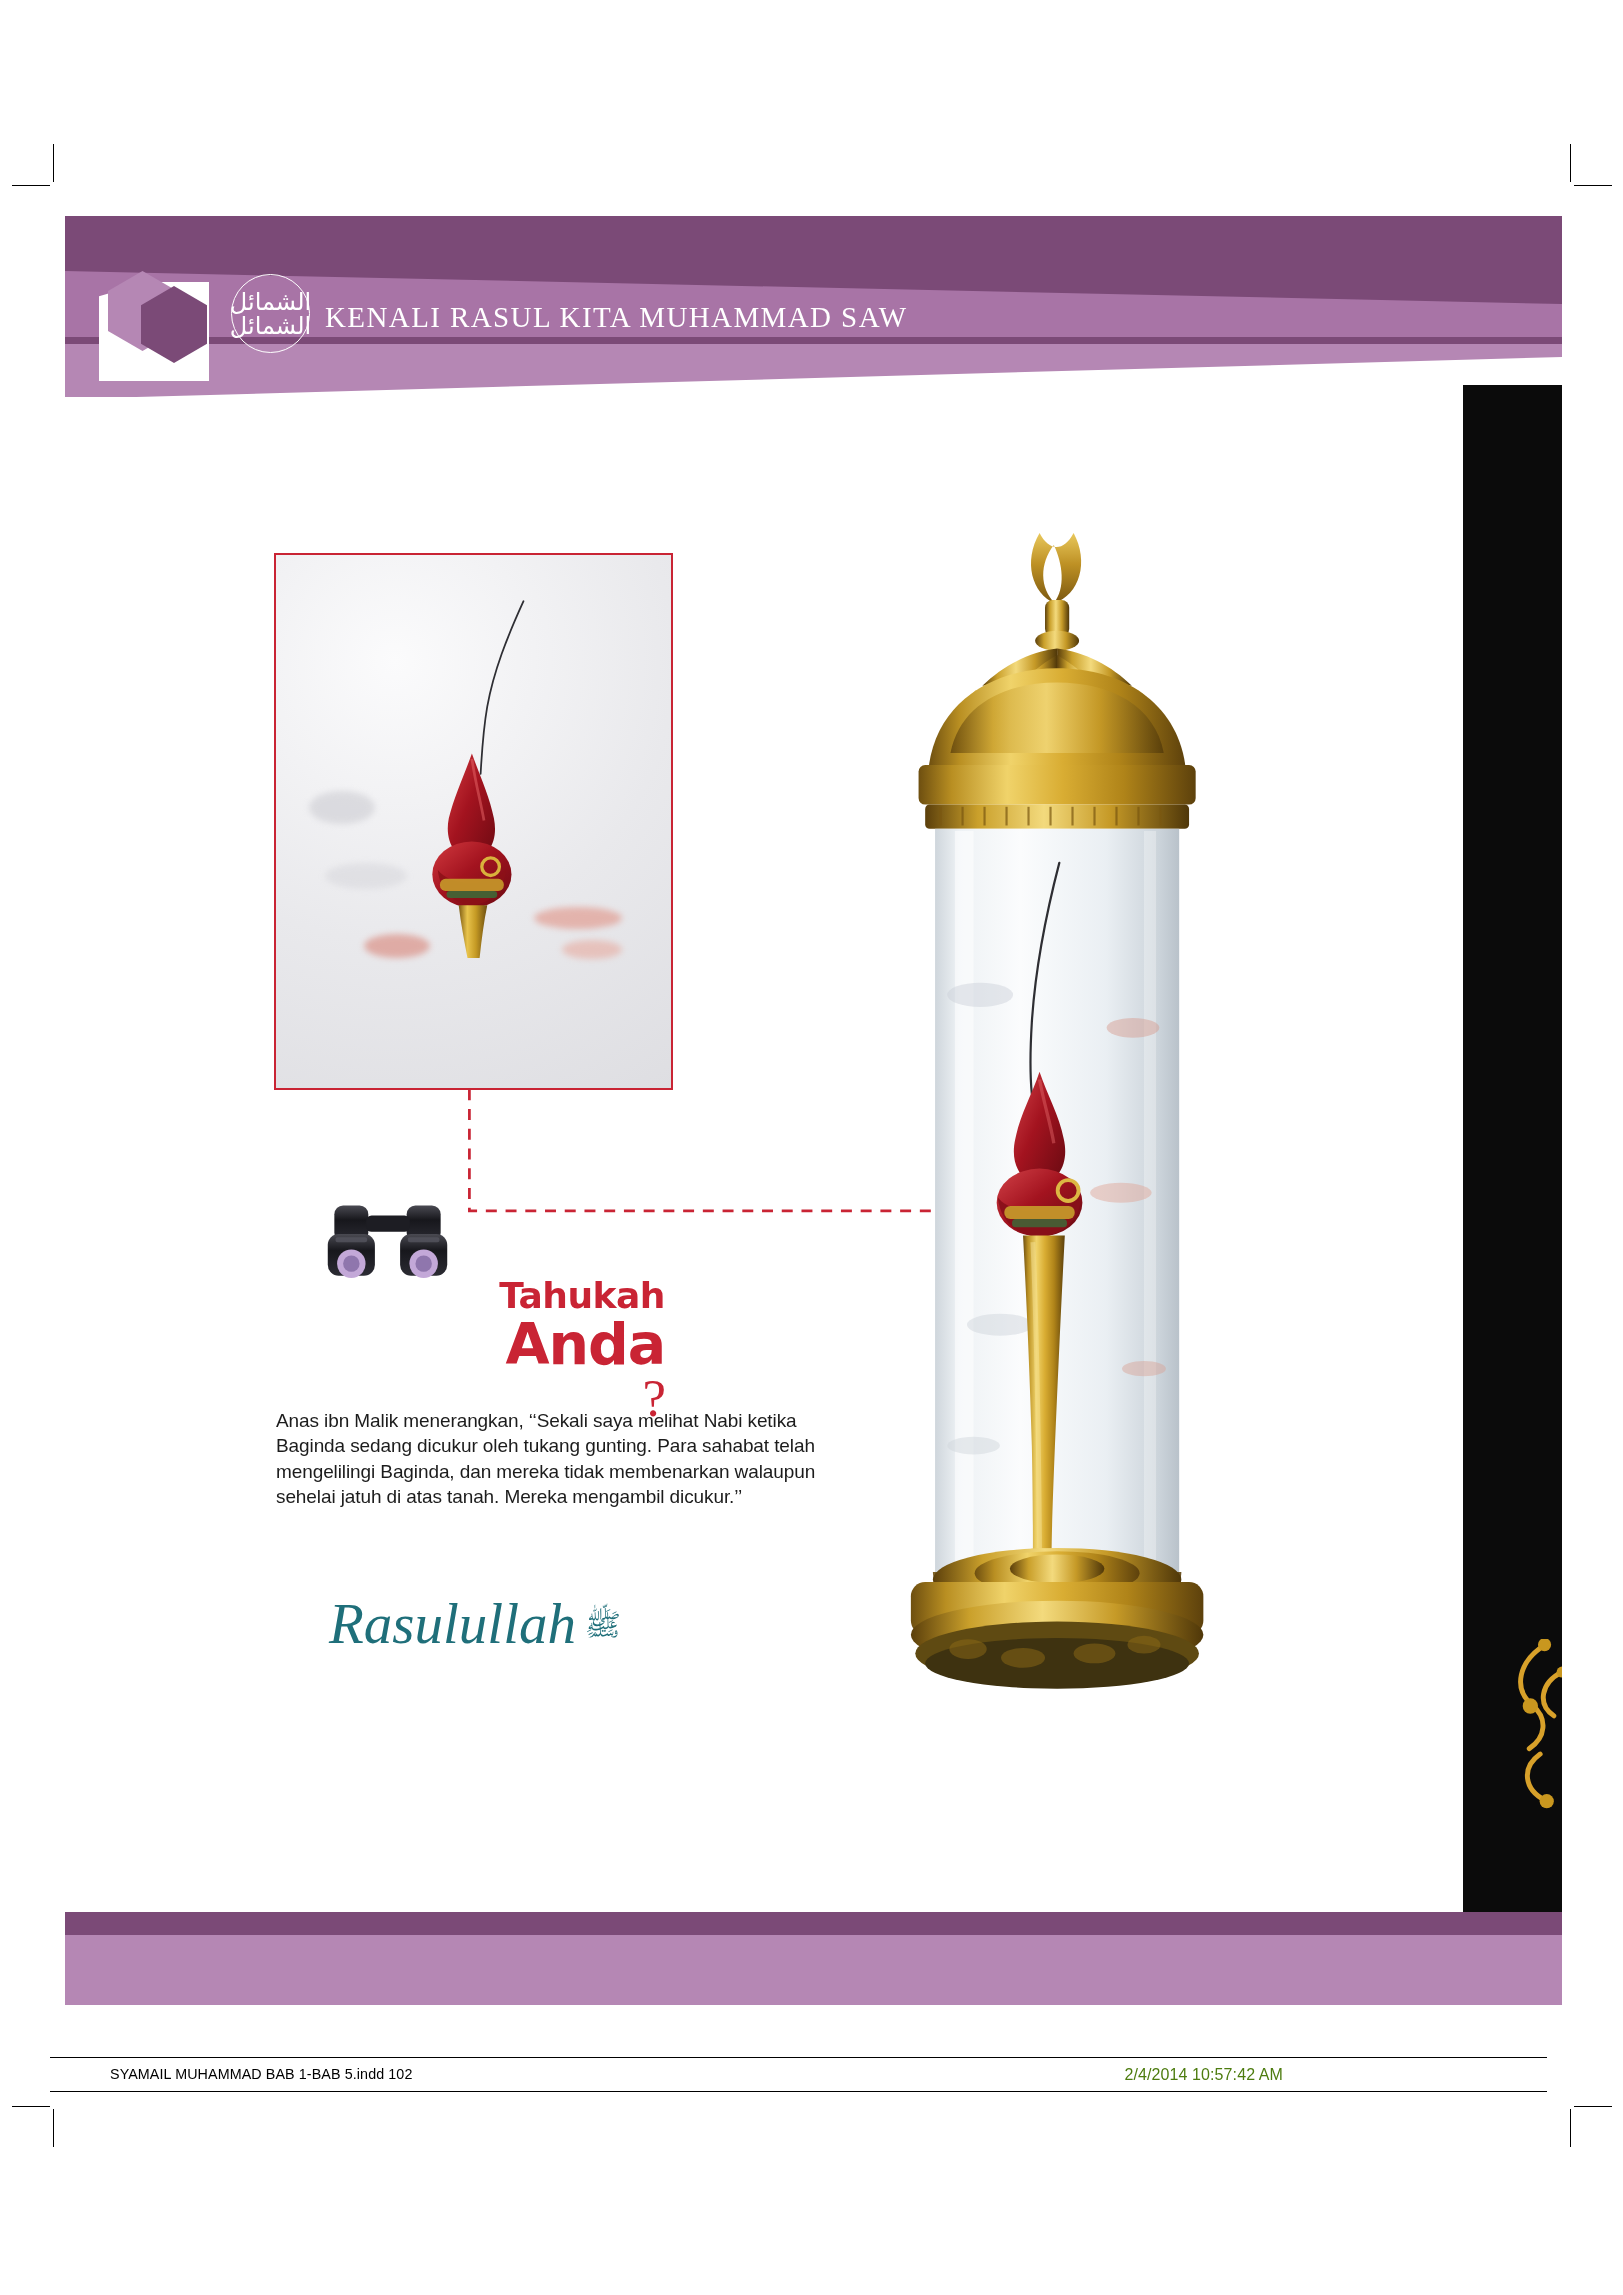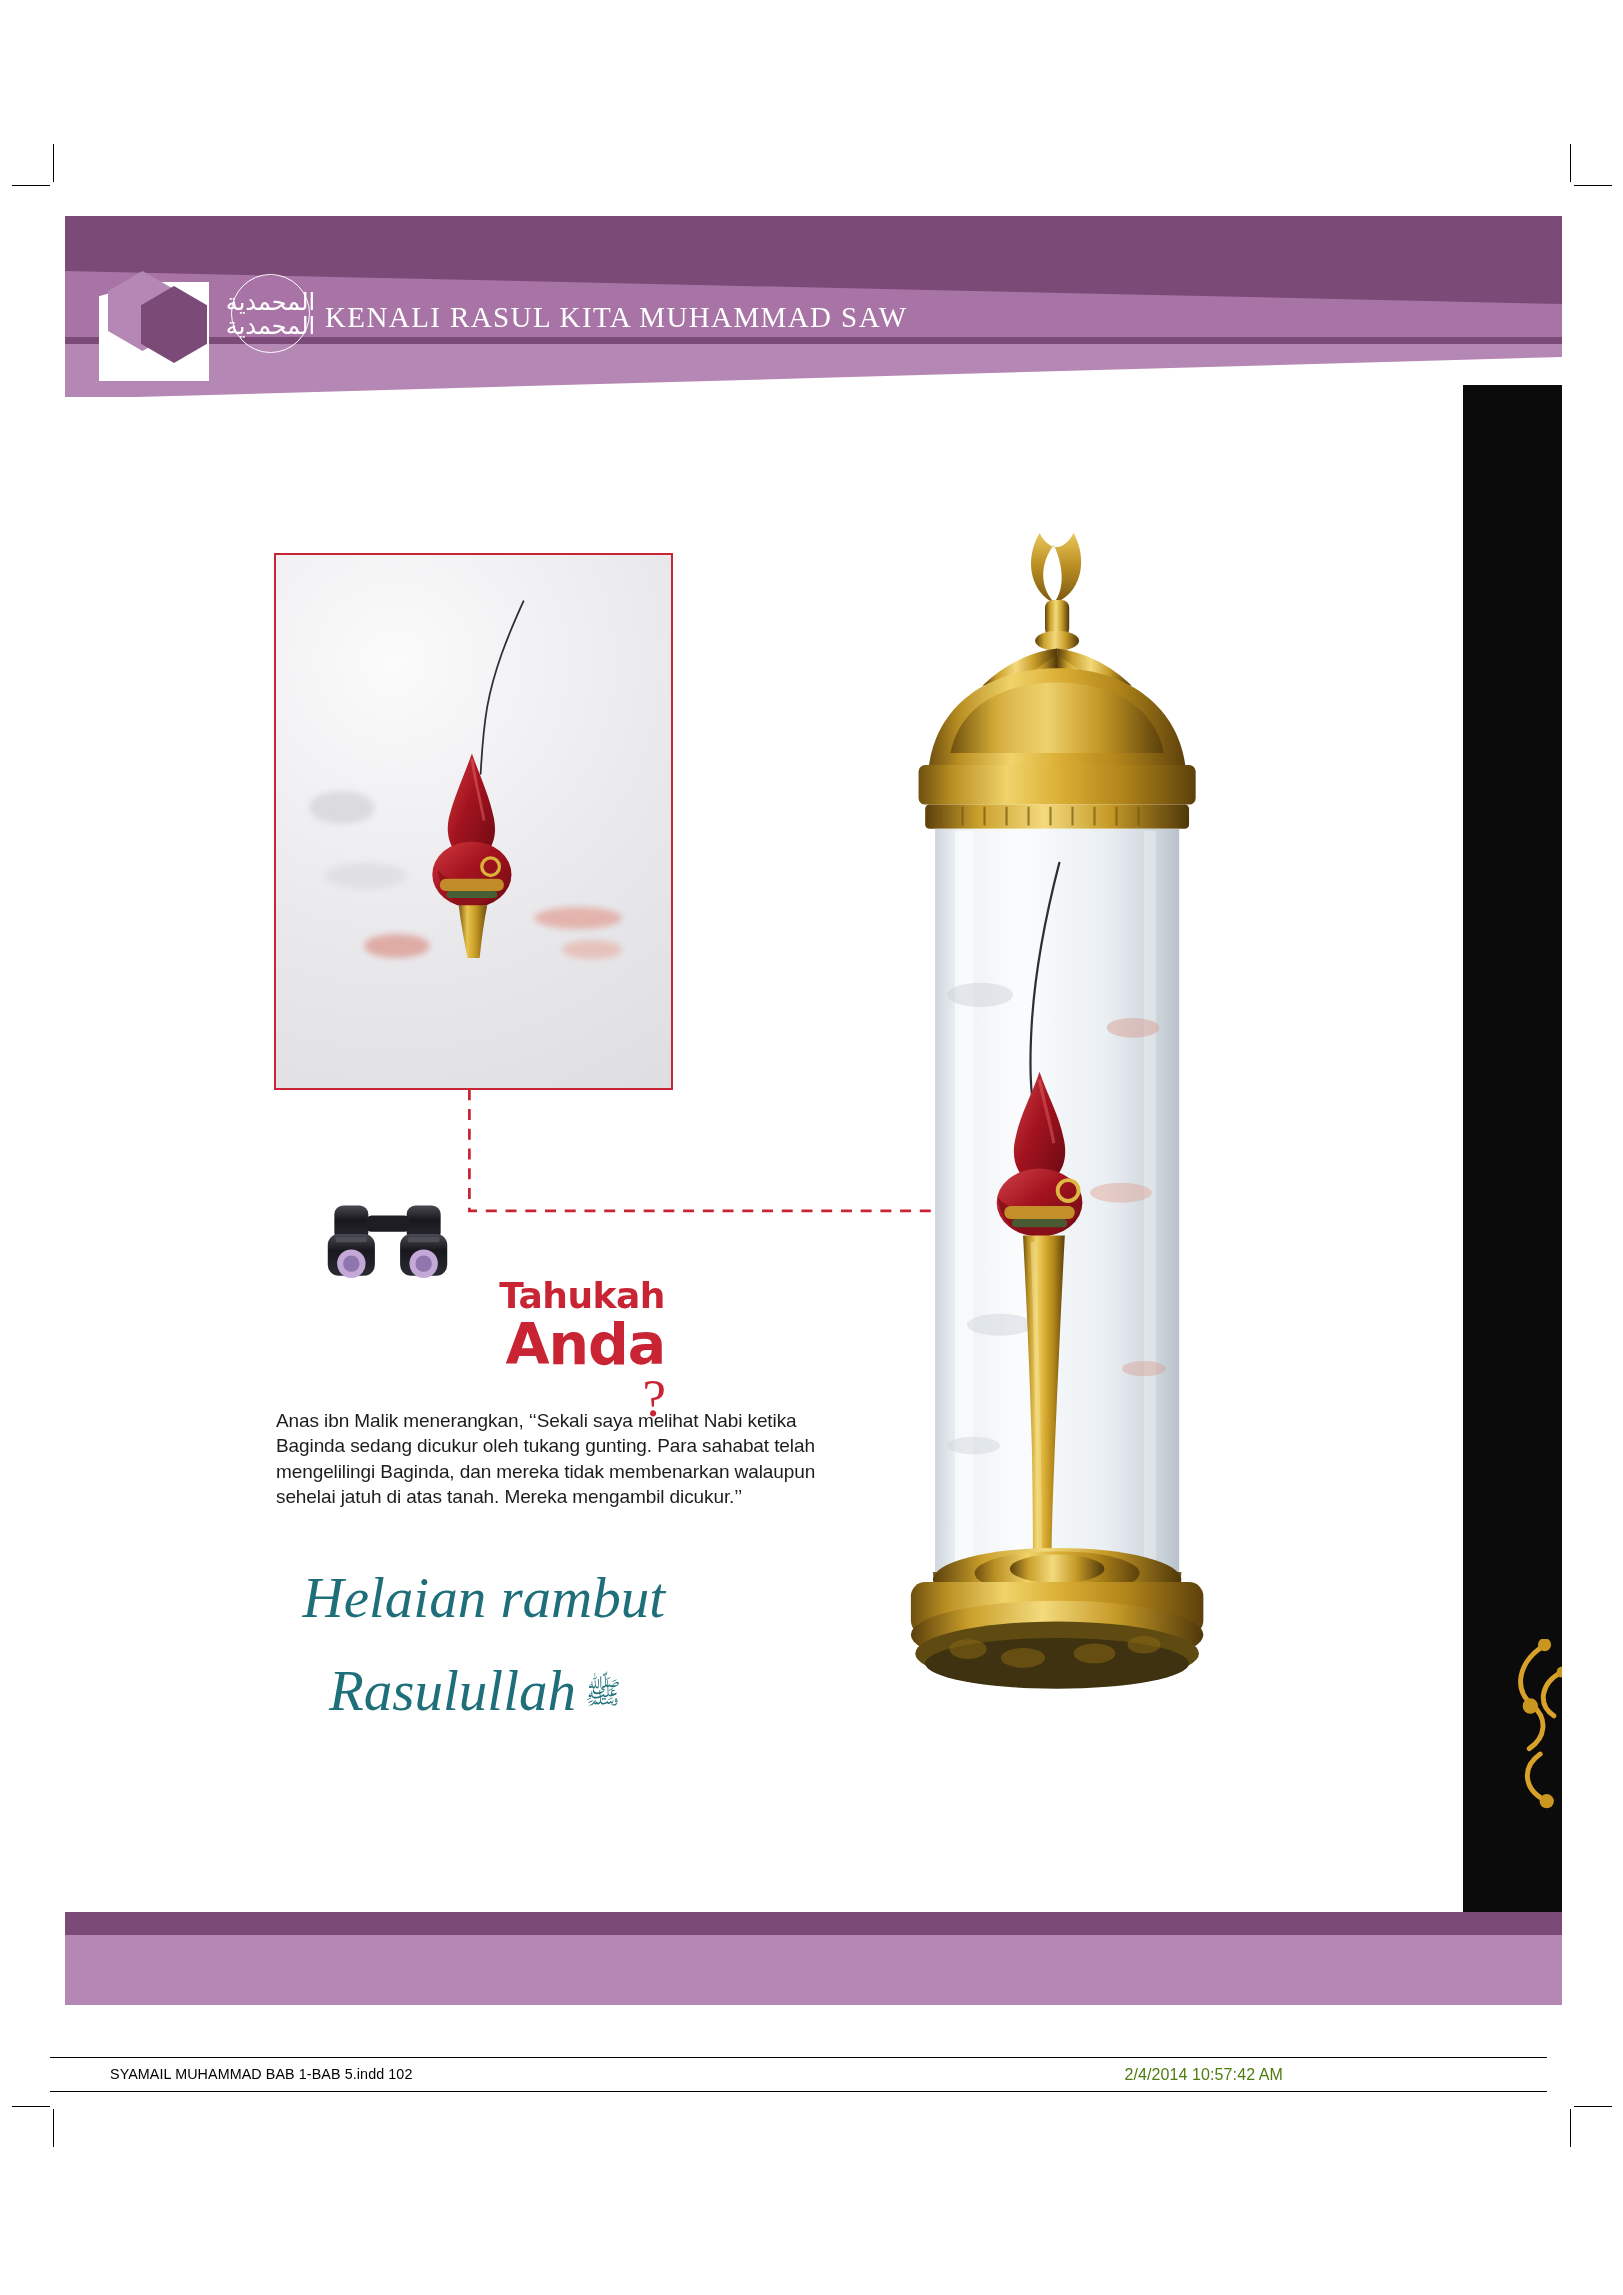--- a/index.html
+++ b/index.html
@@ -354,21 +354,21 @@
 
   <div class="header-band">
     <div class="band-dark"></div>
     <div class="band-skew"></div>
     <div class="band-light-strip"></div>
     <div class="band-white-notch"></div>
   </div>
   <div class="hex-a"></div>
   <div class="hex-b"></div>
 
-  <div class="seal">المحمدية المحمدية</div>
+  <div class="seal">الشمائل الشمائل</div>
   <div class="header-title">KENALI RASUL KITA MUHAMMAD SAW</div>
 
   <div class="right-black">
     <svg class="right-gold-ornament" viewBox="0 0 170 330">
       <g fill="none" stroke="#d8a12a" stroke-width="9" stroke-linecap="round">
         <path d="M120 10 C70 40, 60 90, 95 120 C125 145, 120 180, 90 200"></path>
         <path d="M150 60 C110 80, 105 120, 135 140"></path>
         <path d="M110 210 C75 235, 80 275, 120 295"></path>
       </g>
       <g fill="#c9971f">
@@ -449,21 +449,20 @@
     <div class="tahukah-line1">Tahukah</div>
     <div class="tahukah-line2">
       <span>Anda</span>
       <span class="tahukah-q">?</span>
     </div>
   </div>
 
   <div class="quote">Anas ibn Malik menerangkan, ‘‘Sekali saya melihat Nabi ketika Baginda sedang dicukur oleh tukang gunting. Para sahabat telah mengelilingi Baginda, dan mereka tidak membenarkan walaupun sehelai jatuh di atas tanah. Mereka mengambil dicukur.’’</div>
 
   <div class="headline">
-    <span class="l1">Helaian rambut</span>
     <span class="l2">
       <span>Rasulullah</span><span class="saw-glyph">ﷺ</span>
     </span>
   </div>
 
   <svg class="relic" viewBox="0 0 900 2330">
     <defs>
       <linearGradient id="glass" x1="0" y1="0" x2="1" y2="0">
         <stop offset="0%" stop-color="#cfd6dc"></stop>
         <stop offset="10%" stop-color="#eef2f5"></stop>

